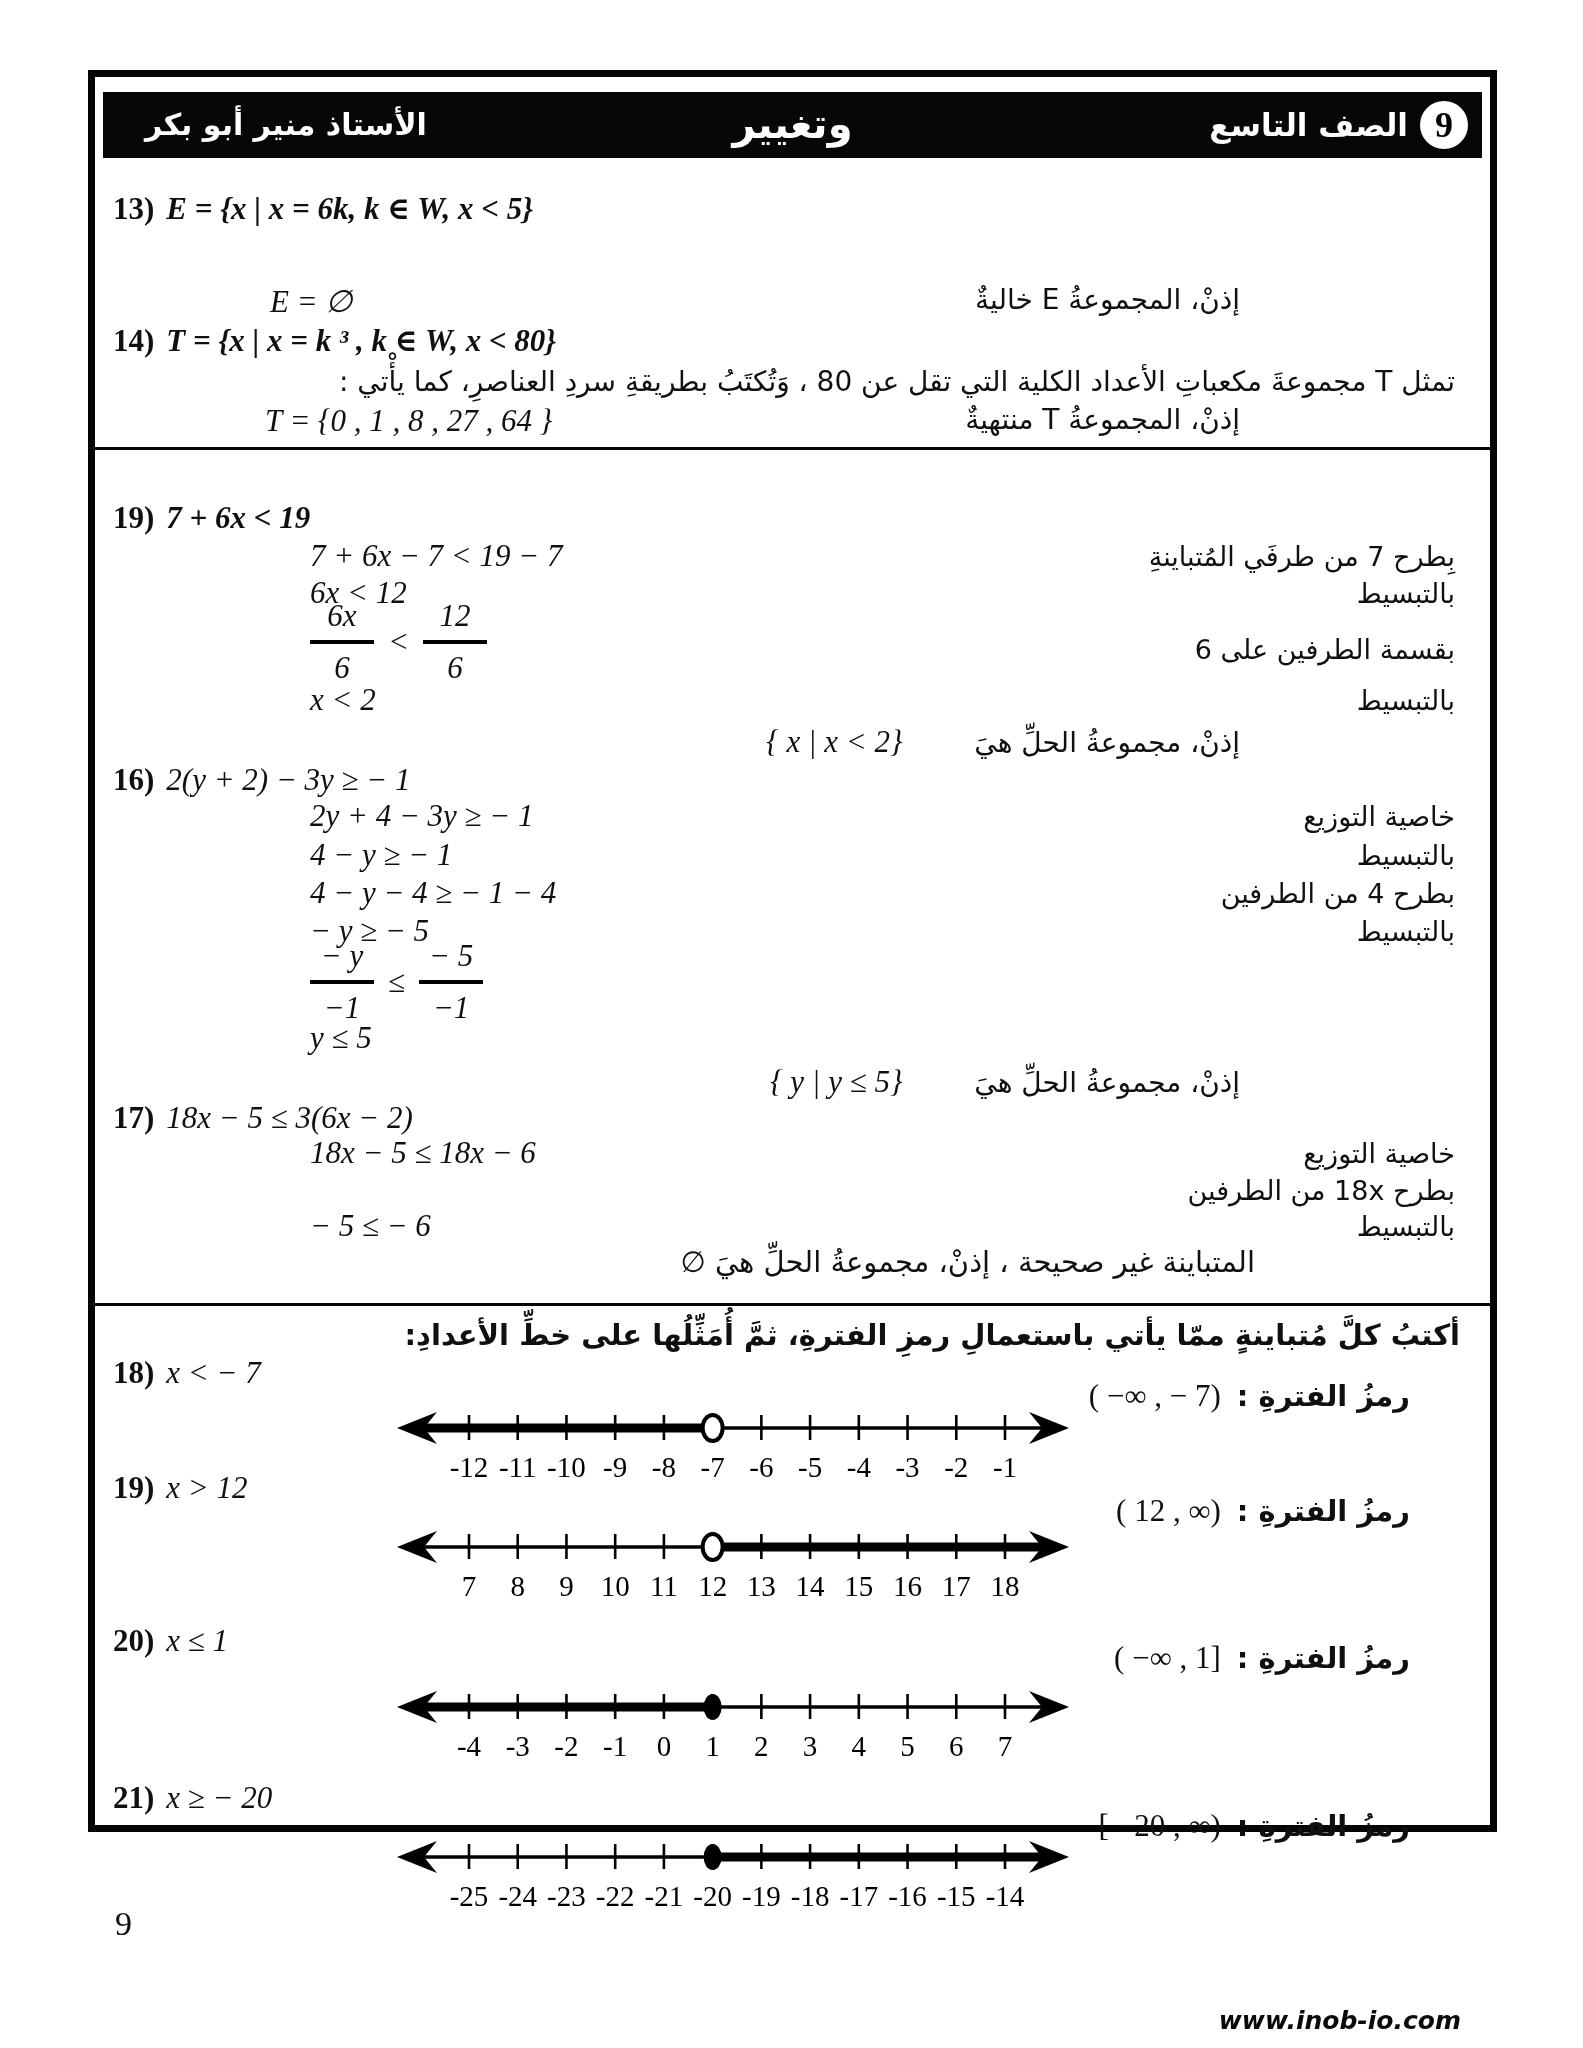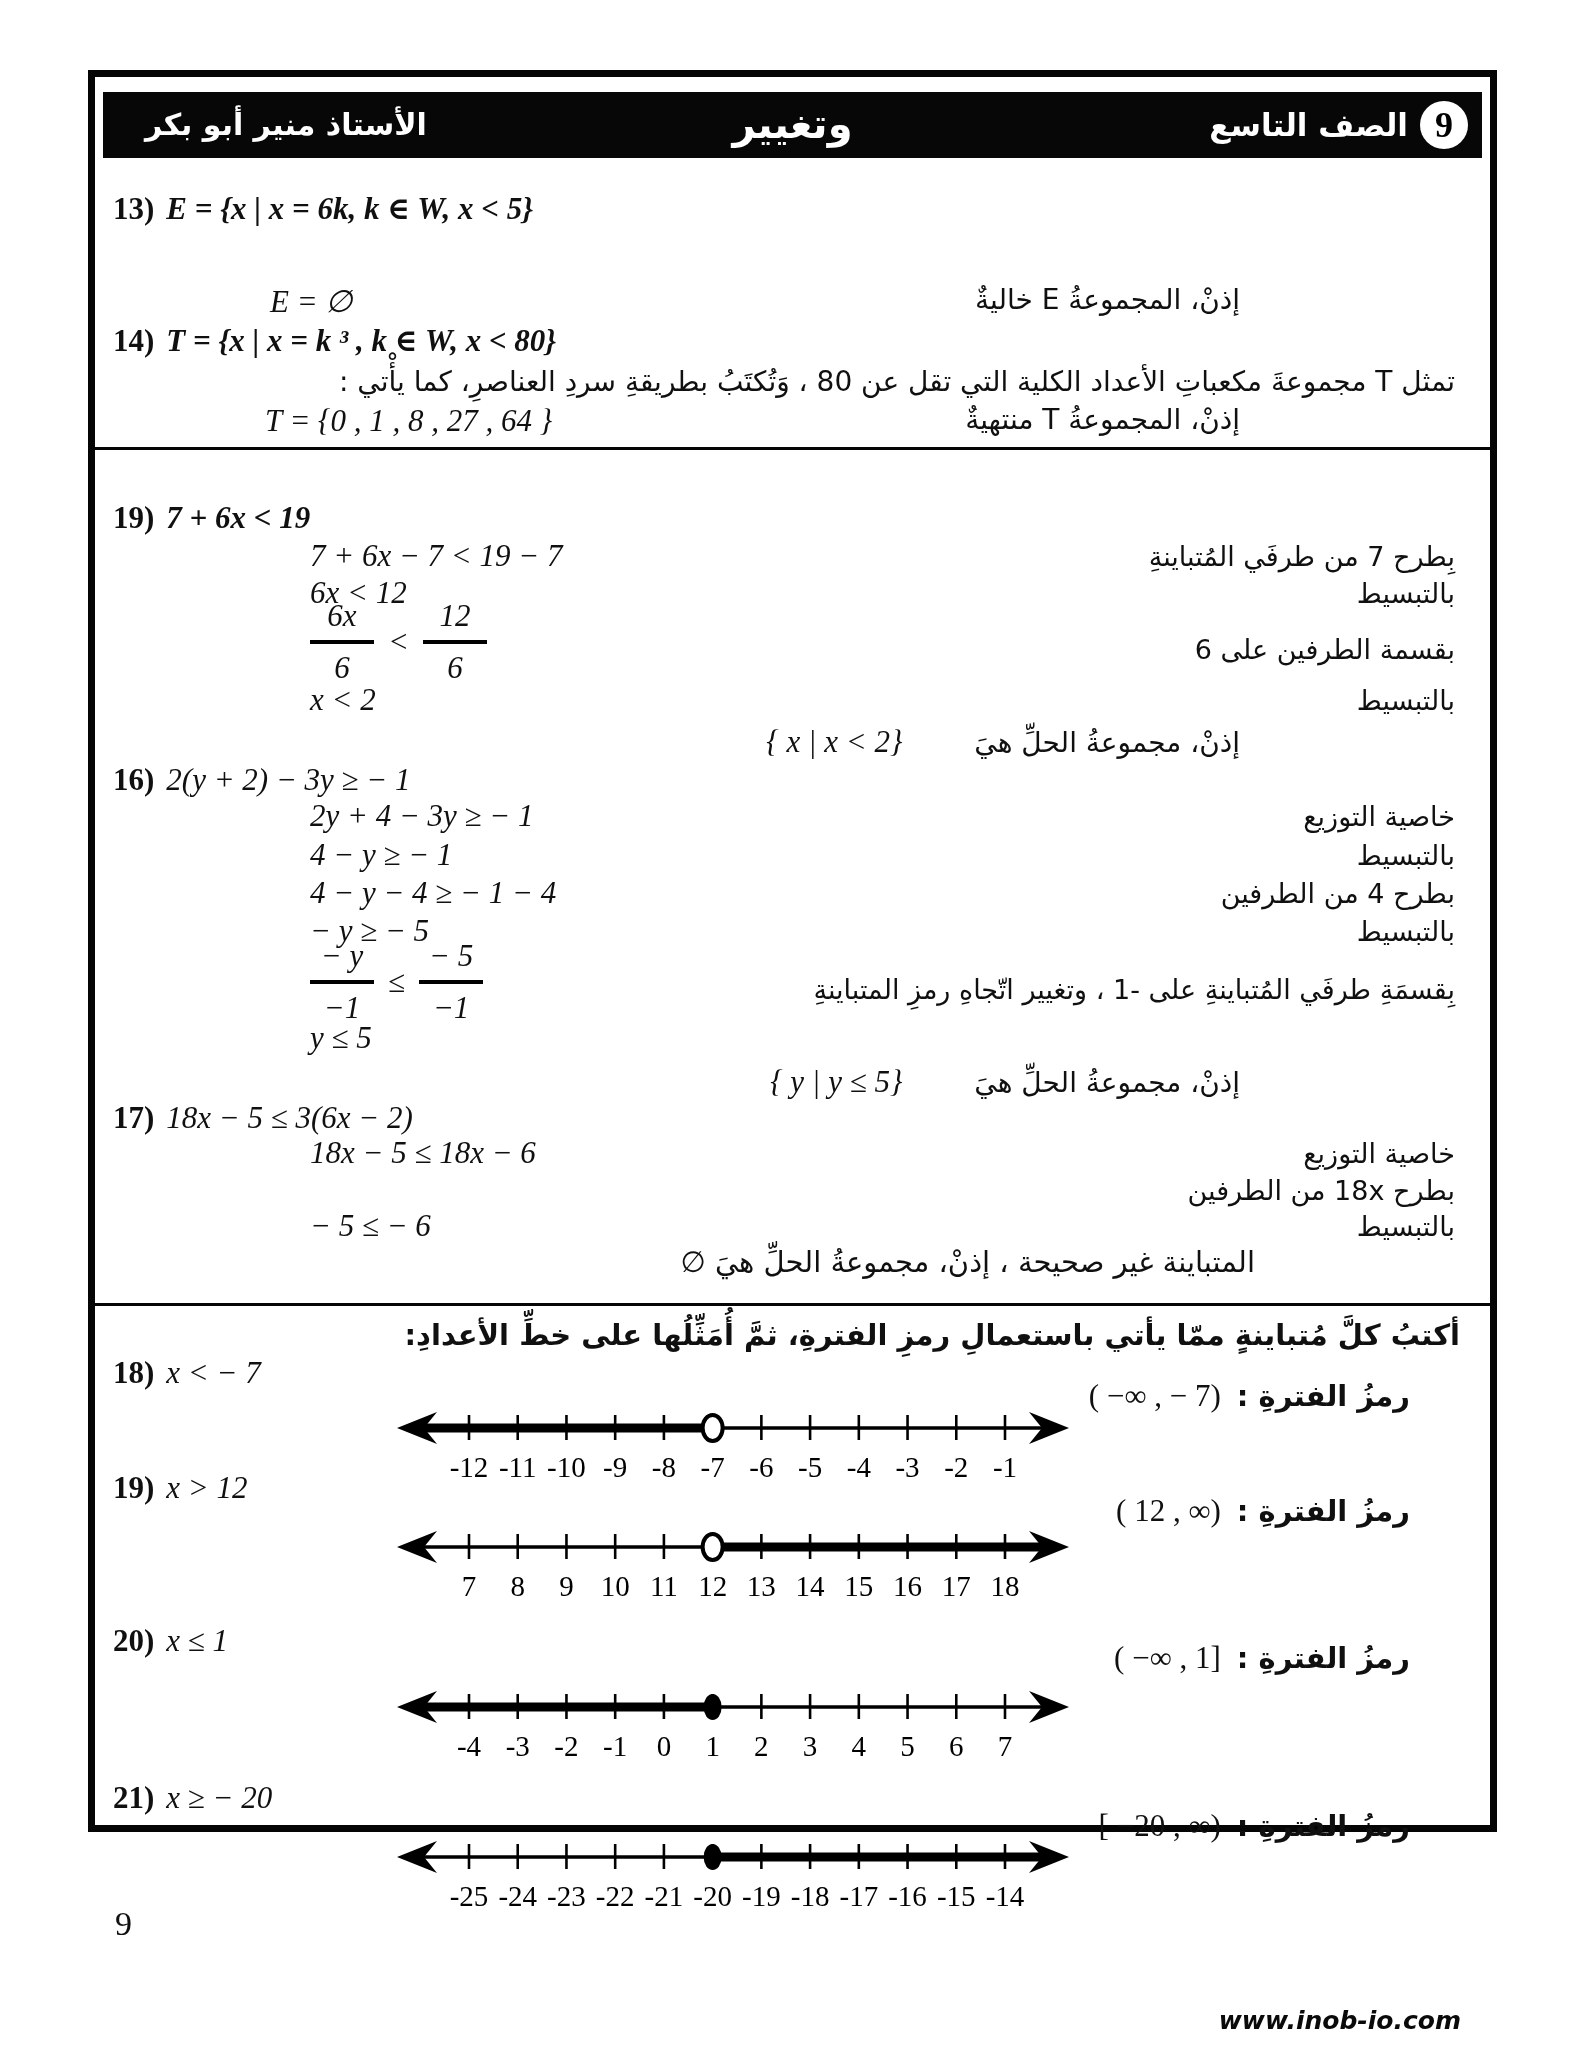--- a/index.html
+++ b/index.html
@@ -129,21 +129,20 @@
     <span class="n">بطرح 4  من الطرفين</span>
   </div>
   <div class="row" style="top:836px">
     <span class="m">− y ≥ − 5</span>
     <span class="n">بالتبسيط</span>
   </div>
   <div class="row" style="top:861px;height:108px">
     <span class="m">
       <span class="frac"><span class="fnum">− y</span><span class="fden">−1</span></span><span class="fop">≤</span><span class="frac"><span class="fnum">− 5</span><span class="fden">−1</span></span>
     </span>
-    <span class="n" style="top:36px">بِقسمَةِ طرفَي المُتباينةِ على -1 ، وتغيير اتّجاهِ رمزِ المتباينةِ</span>
   </div>
   <div class="row" style="top:943px">
     <span class="m">y ≤ 5</span>
     <span class="n"></span>
   </div>
   <div class="solrow" style="top:983px">
     <span class="sol-ar">إذنْ، مجموعةُ الحلِّ هيَ</span>
     <span class="sol-set">{ y | y ≤ 5}</span>
   </div>
 

